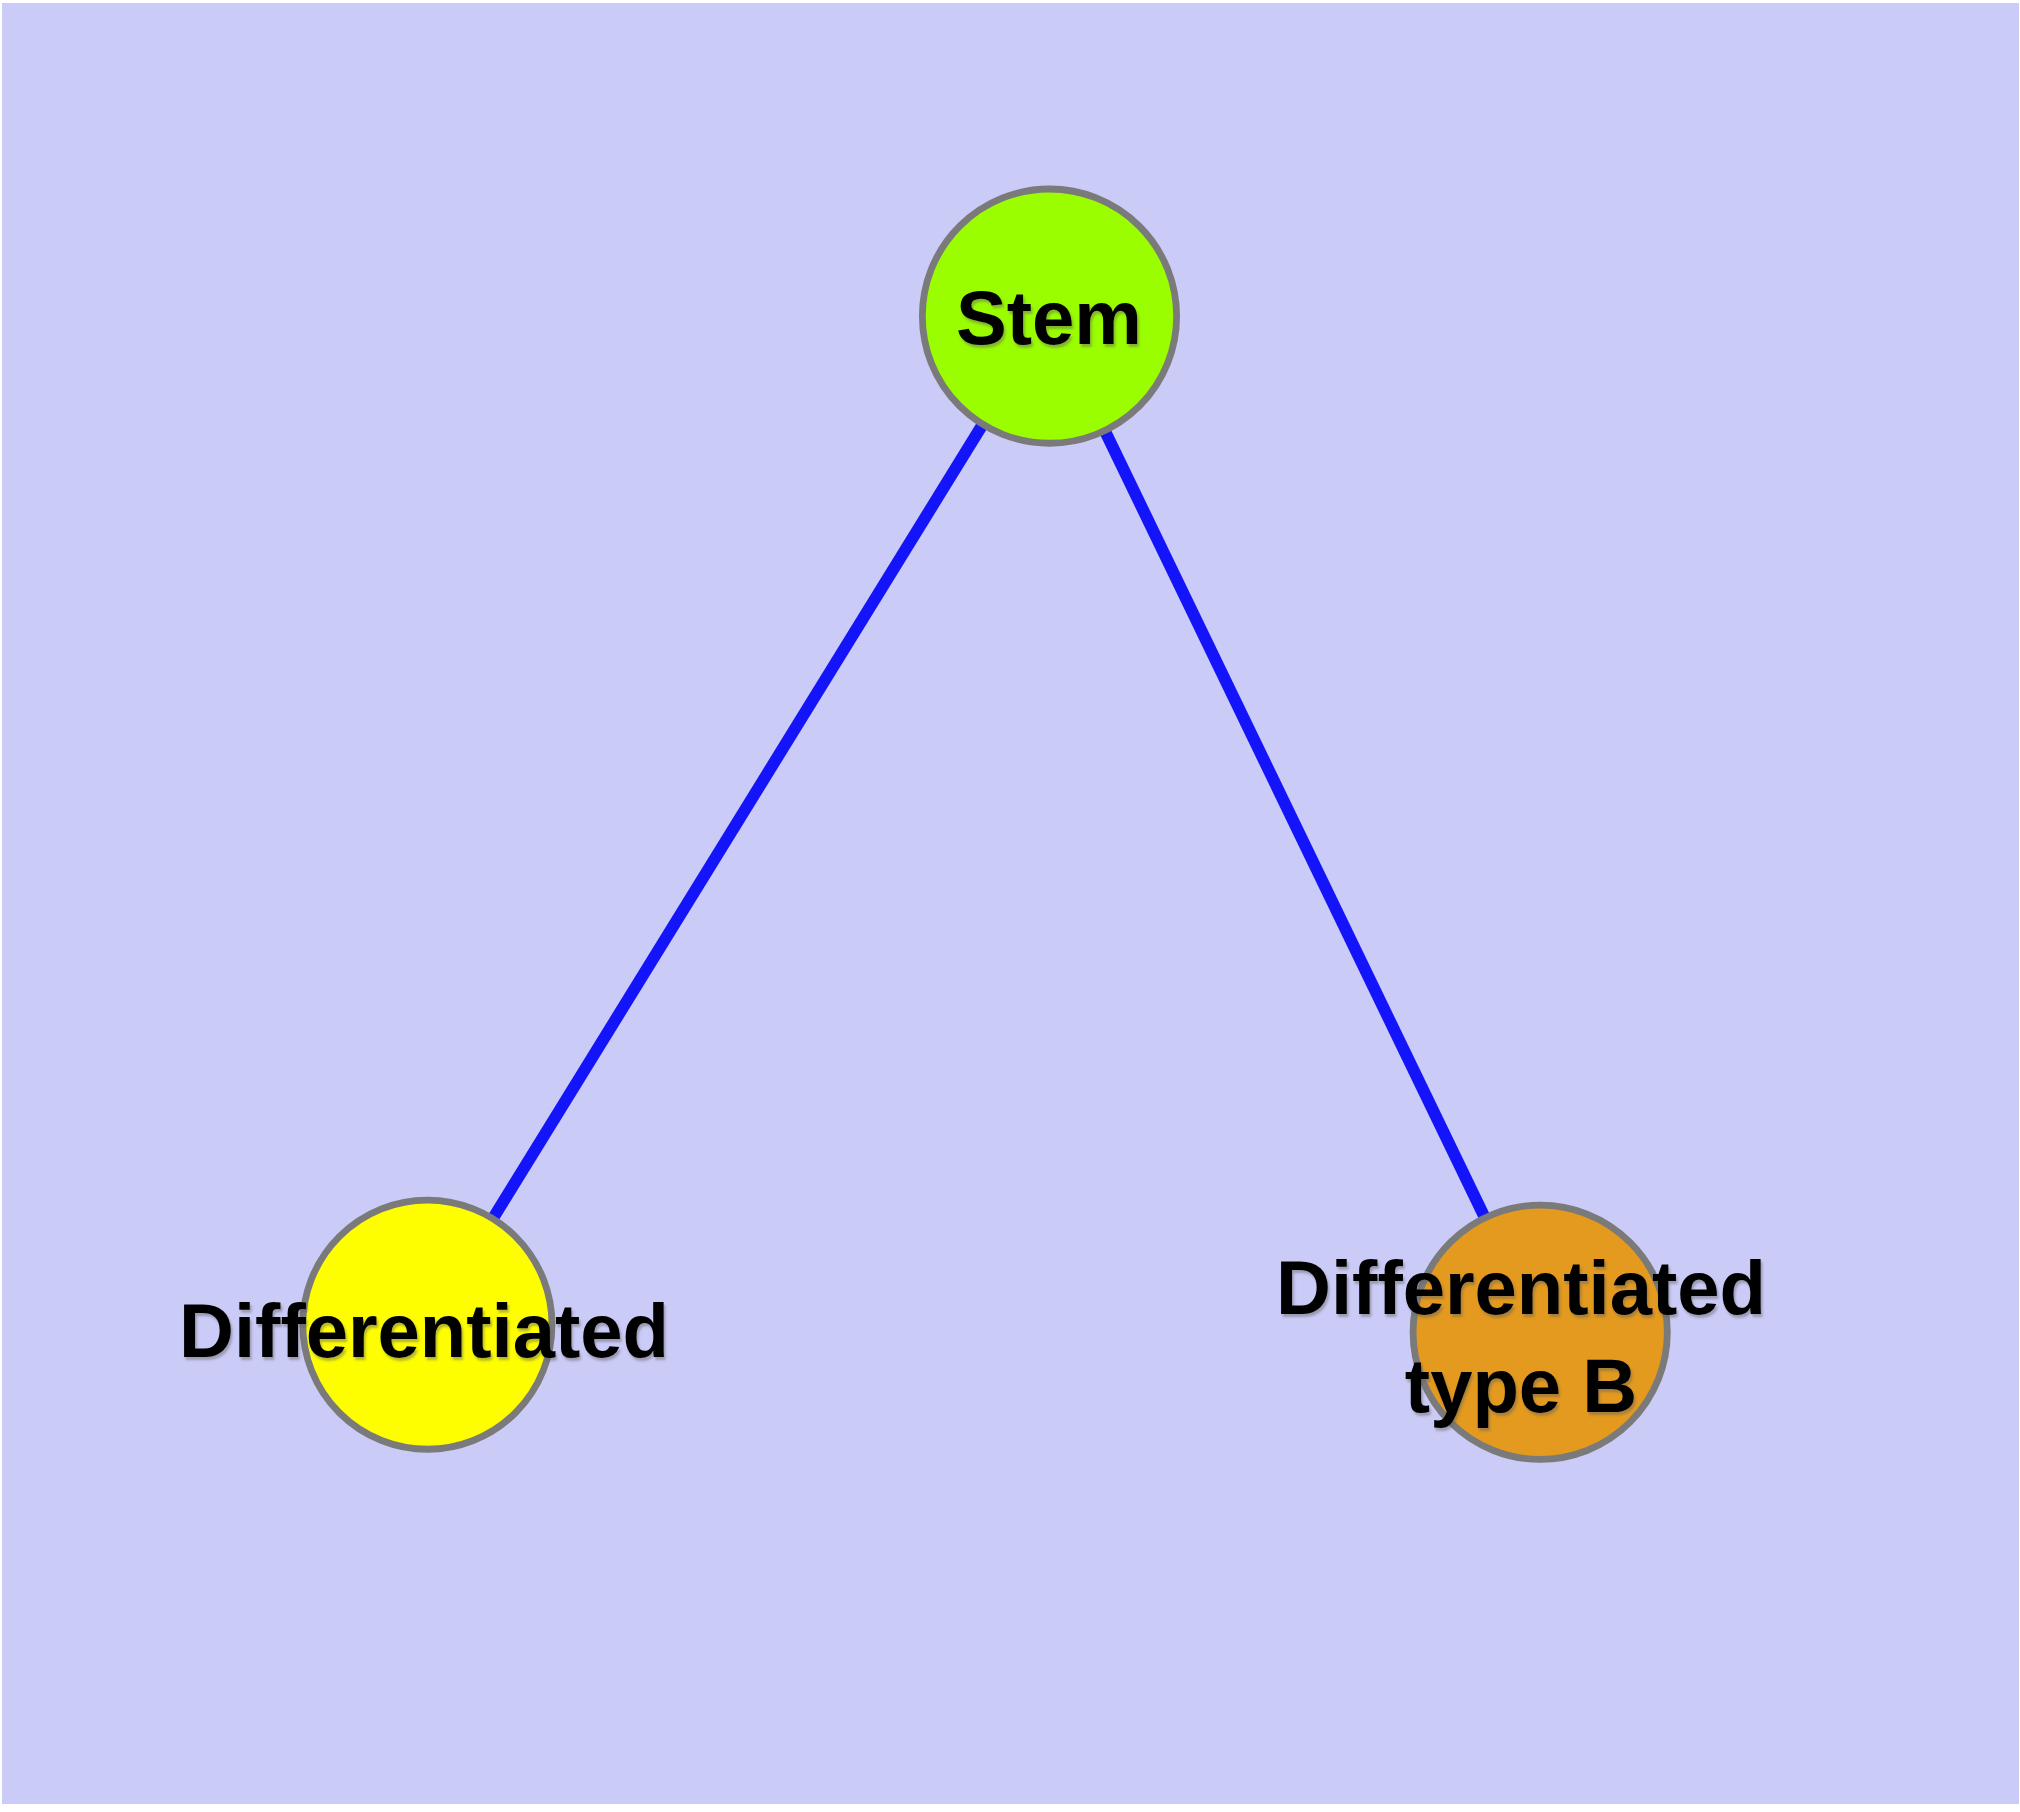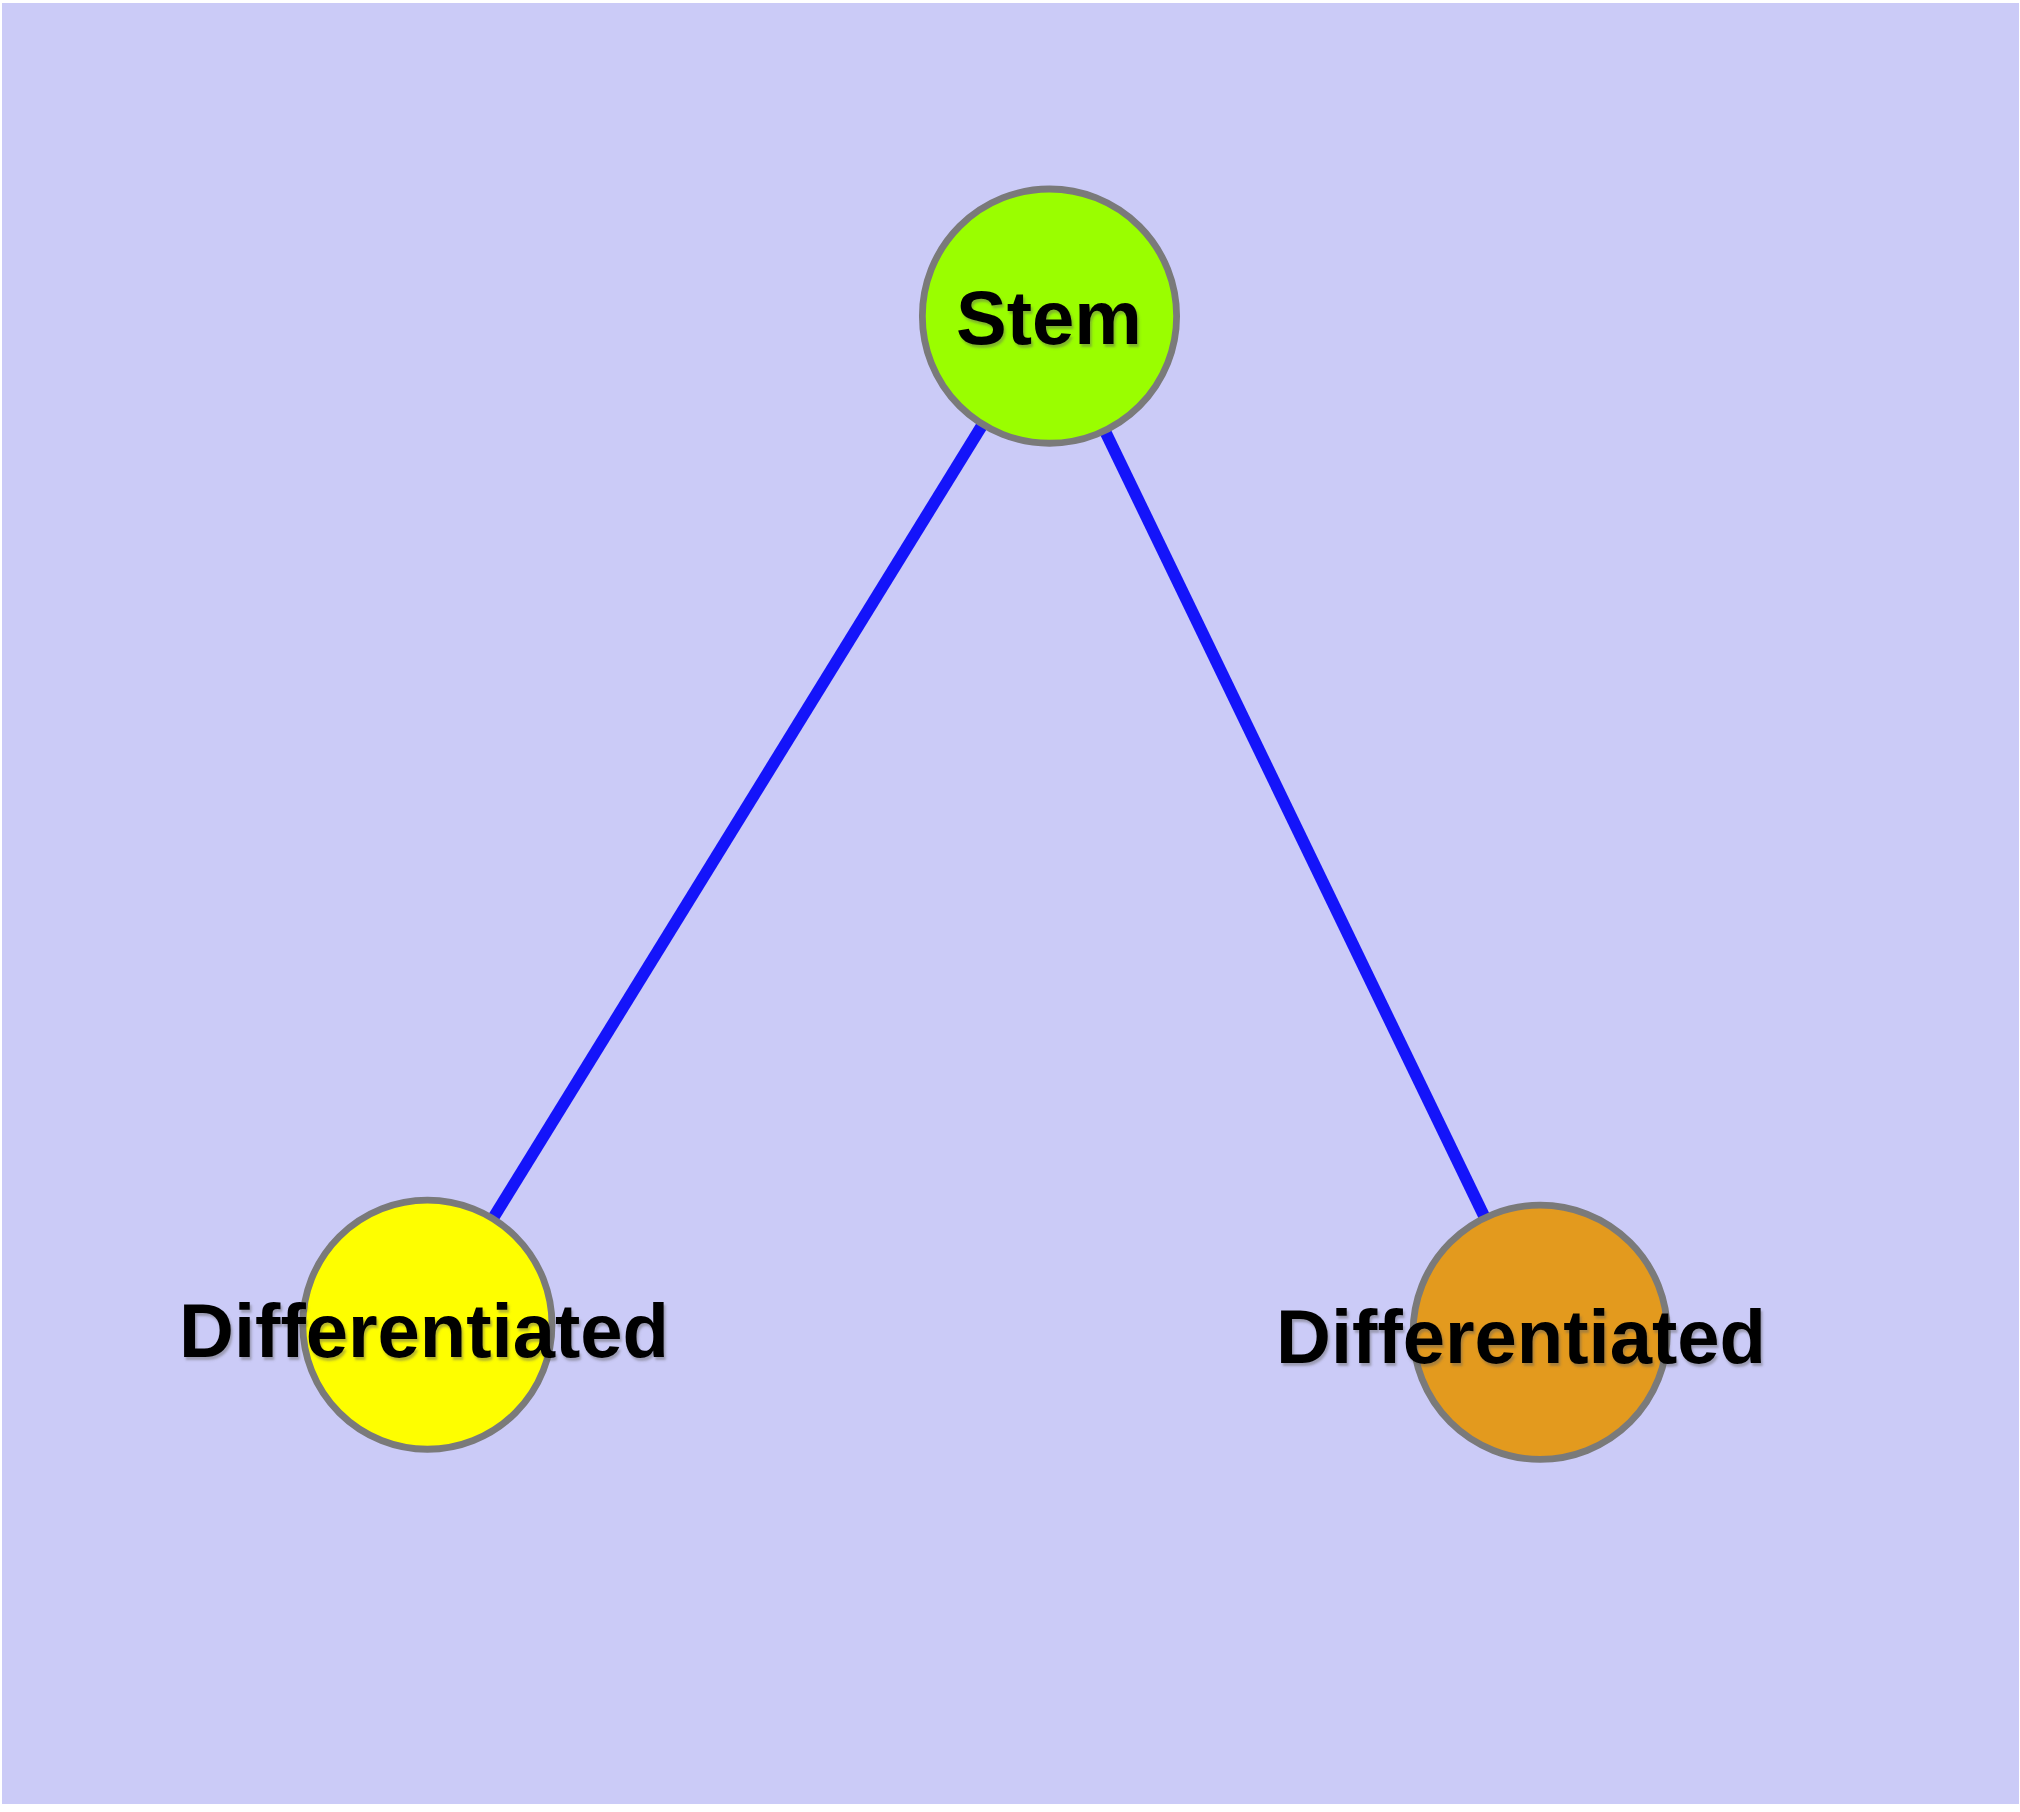--- a/index.html
+++ b/index.html
@@ -73,16 +73,17 @@
   <div class="label" style="left:1049px; top:318px;">
     <span class="line">Stem</span>
   </div>
 
   <div class="label" style="left:424px; top:1331px;">
     <span class="line">Differentiated</span>
   </div>
 
   <div class="label" style="left:1521px; top:1337px;">
     <span class="line">Differentiated</span>
+    <span class="line">type B</span>
   </div>
 
 </div>
 
 
 </body></html>

